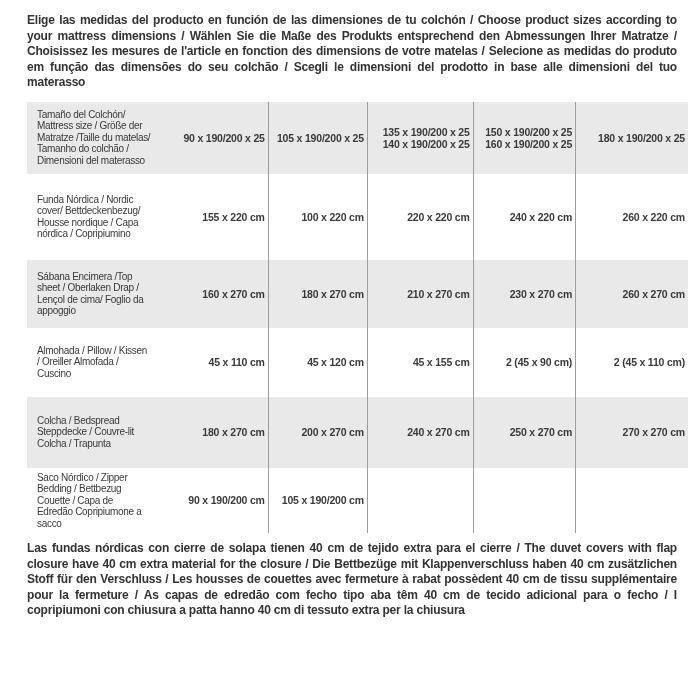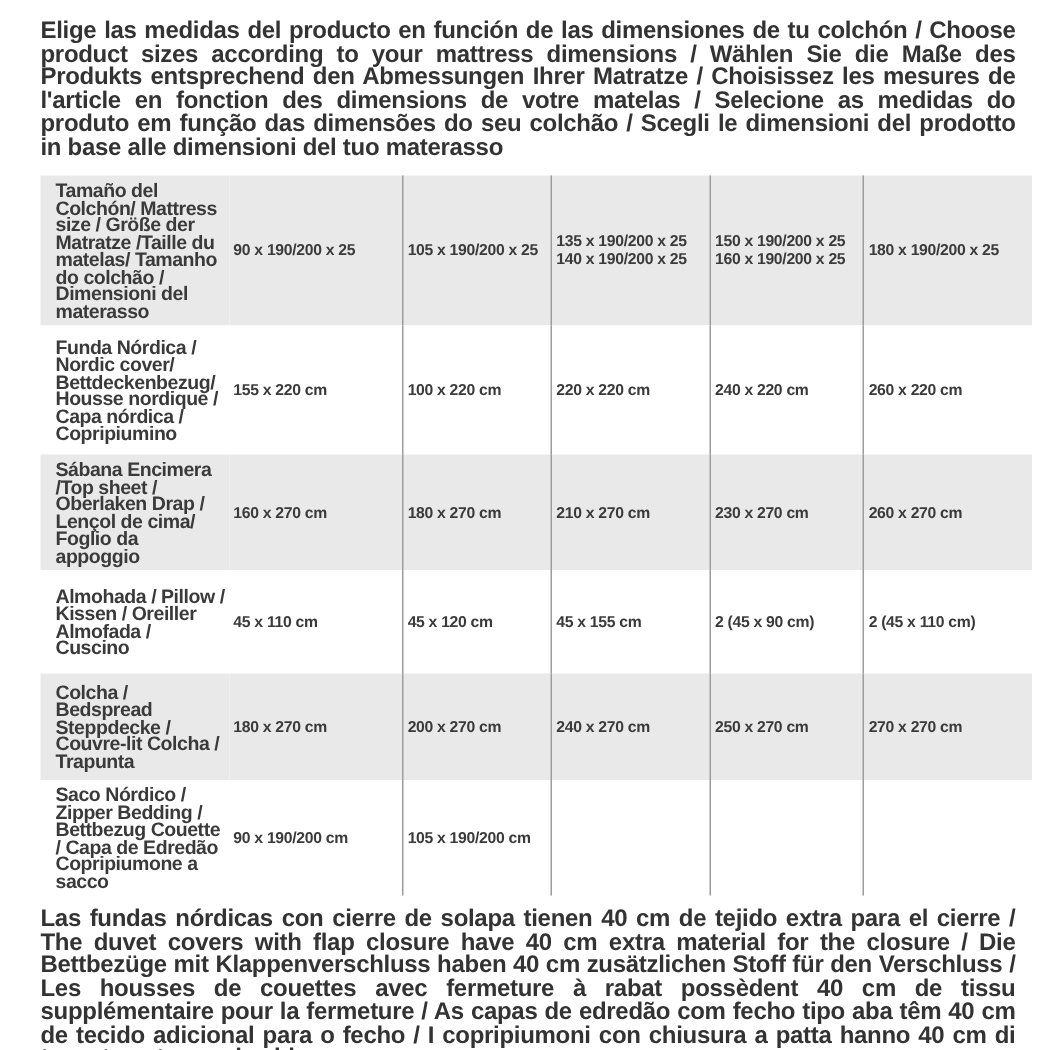--- a/index.html
+++ b/index.html
@@ -10,48 +10,48 @@
   html,body{margin:0;padding:0;}
   body{
     width:700px;height:700px;
     background:#ffffff;
     font-family:"Liberation Sans", sans-serif;
     color:var(--text);
     overflow:hidden;
   }
   .page{padding:13px 24px 0 27px;}
   .intro,.footnote{
-    font-size:16px;
+    font-size:12px;
     font-weight:bold;
     line-height:15.5px;
     text-align:justify;
     letter-spacing:-0.2px;
     color:#333333;
     margin:0;
   }
   .intro{margin-bottom:11px;width:650px;}
   .footnote{margin-top:8px;width:650px;}
   table.size-table{
     border-collapse:collapse;
     table-layout:fixed;
     width:661px;
   }
   table.size-table tr:nth-child(odd){background:var(--row-alt);}
   table.size-table tr:nth-child(even){background:#ffffff;}
   table.size-table th{
     text-align:left;
     vertical-align:middle;
-    font-size:13px;
+    font-size:10px;
     line-height:11.5px;
-    font-weight:bold;
+    font-weight:normal;
     letter-spacing:-0.3px;
     padding:4px 2px 4px 10px;
   }
   table.size-table td{
-    text-align:left;
+    text-align:right;
     vertical-align:middle;
     font-size:10.5px;
     font-weight:bold;
     letter-spacing:-0.2px;
     white-space:pre-line;
     padding:2px 3px;
   }
   table.size-table td + td{border-left:1.5px solid var(--divider);}
   
   table.size-table tr:nth-child(1){height:72px;}

